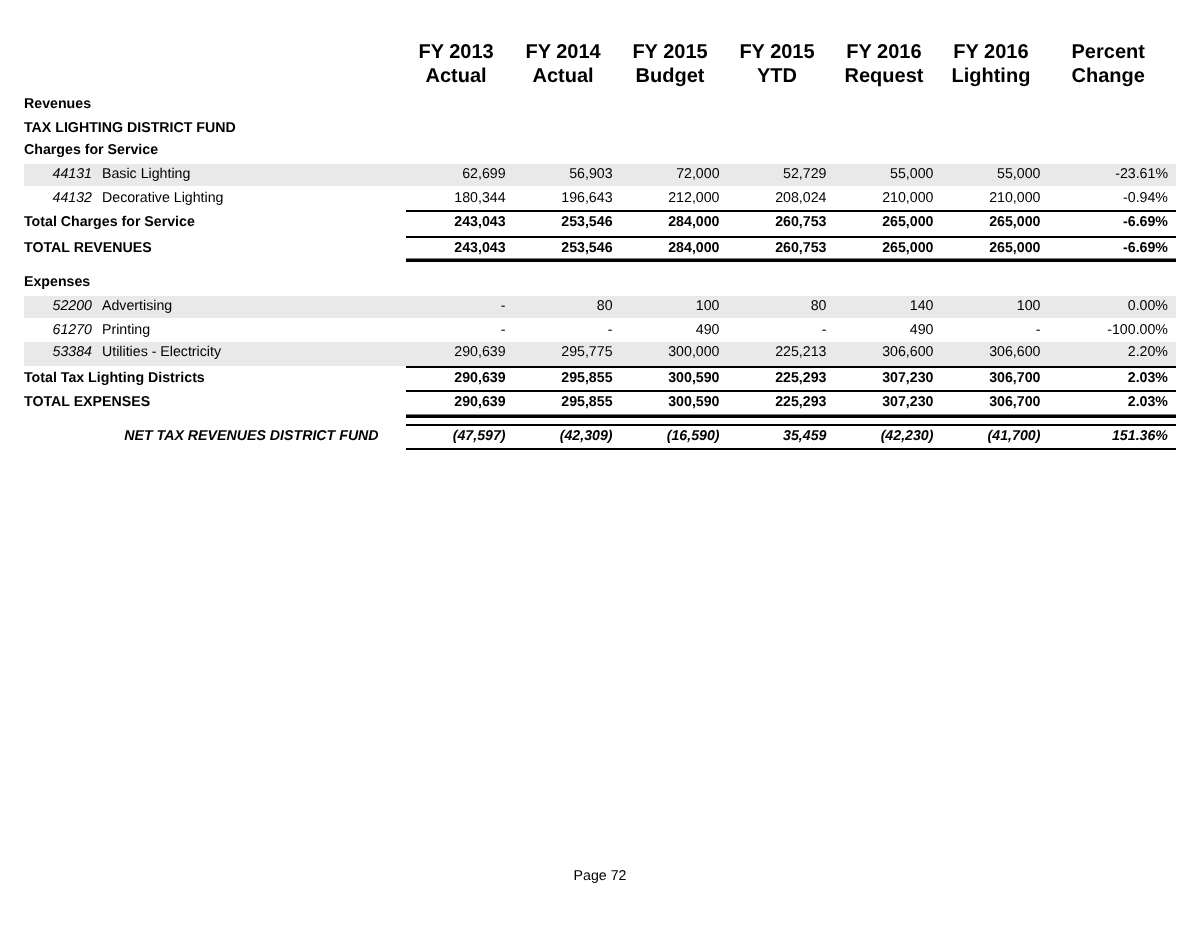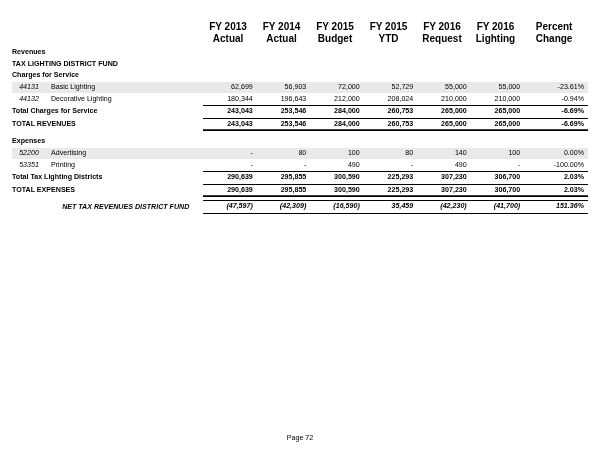--- a/index.html
+++ b/index.html
@@ -80,21 +80,21 @@
   tr.shaded td { background: #e9e9e9; }
 
   tr.spacer td { height: 5px; padding: 0; }
   tr.spacer-sm td { height: 3px; padding: 0; }
 
   
   .acct {
     font-style: italic;
     display: inline-block;
     width: 34px;
-    text-align: center;
+    text-align: right;
     margin-right: 5px;
   }
   .indent-name { display: inline-block; }
 
   
   tbody tr.total td.num,
   tbody tr.total td.pct {
     border-top: 0.8px solid #000;
   }
   tbody tr.grand td.num,
@@ -265,28 +265,38 @@
           <td class="label"><span class="acct">52200</span><span class="indent-name">Advertising</span></td>
           <td class="num">-</td>
           <td class="num">80</td>
           <td class="num">100</td>
           <td class="num">80</td>
           <td class="num">140</td>
           <td class="num">100</td>
           <td class="pct">0.00%</td>
         </tr>
         <tr class="detail">
-          <td class="label"><span class="acct">53351</span><span class="indent-name">Printing</span></td>
+          <td class="label"><span class="acct">61270</span><span class="indent-name">Printing</span></td>
           <td class="num">-</td>
           <td class="num">-</td>
           <td class="num">490</td>
           <td class="num">-</td>
           <td class="num">490</td>
           <td class="num">-</td>
           <td class="pct">-100.00%</td>
+        </tr>
+        <tr class="detail shaded">
+          <td class="label"><span class="acct">53384</span><span class="indent-name">Utilities - Electricity</span></td>
+          <td class="num">290,639</td>
+          <td class="num">295,775</td>
+          <td class="num">300,000</td>
+          <td class="num">225,213</td>
+          <td class="num">306,600</td>
+          <td class="num">306,600</td>
+          <td class="pct">2.20%</td>
         </tr>
         <tr class="total">
           <td class="label">Total Tax Lighting Districts</td>
           <td class="num">290,639</td>
           <td class="num">295,855</td>
           <td class="num">300,590</td>
           <td class="num">225,293</td>
           <td class="num">307,230</td>
           <td class="num">306,700</td>
           <td class="pct">2.03%</td>

